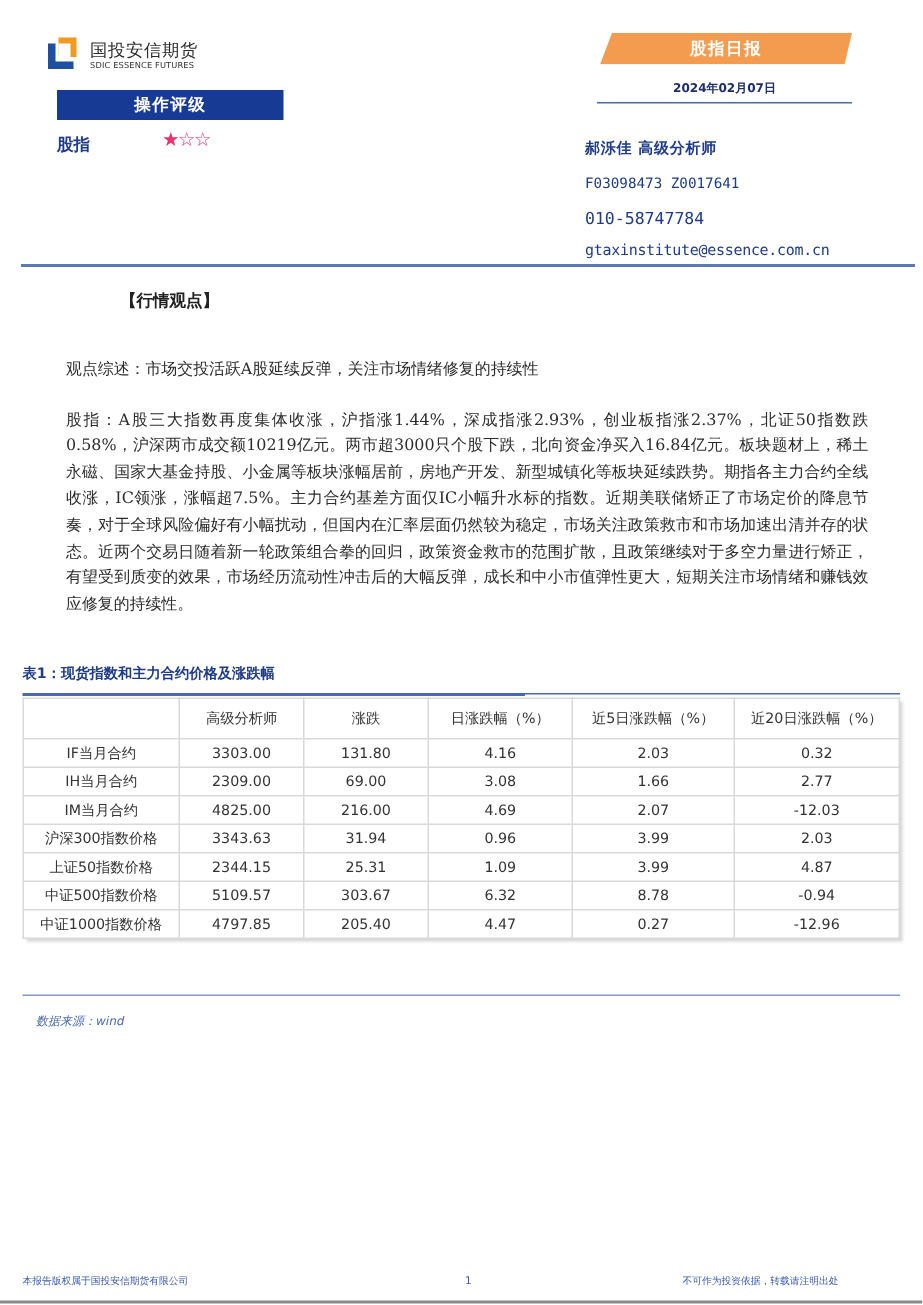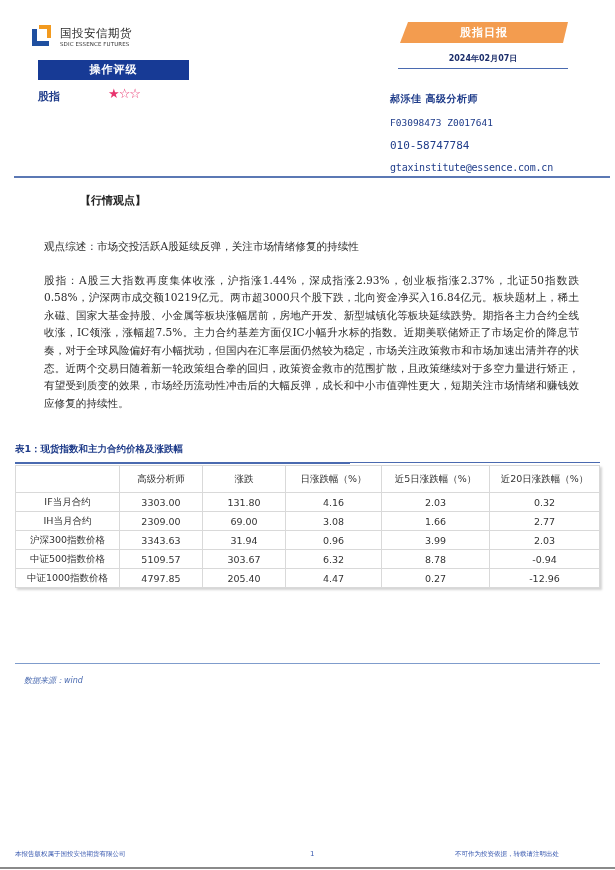--- a/index.html
+++ b/index.html
@@ -131,26 +131,42 @@
     </tr>
     <tr>
       <td class="name">IH当月合约</td>
       <td>2309.00</td>
       <td>69.00</td>
       <td>3.08</td>
       <td>1.66</td>
       <td>2.77</td>
     </tr>
     <tr>
+      <td class="name">IM当月合约</td>
+      <td>4825.00</td>
+      <td>216.00</td>
+      <td>4.69</td>
+      <td>2.07</td>
+      <td>-12.03</td>
+    </tr>
+    <tr>
       <td class="name">沪深300指数价格</td>
       <td>3343.63</td>
       <td>31.94</td>
       <td>0.96</td>
       <td>3.99</td>
       <td>2.03</td>
+    </tr>
+    <tr>
+      <td class="name">上证50指数价格</td>
+      <td>2344.15</td>
+      <td>25.31</td>
+      <td>1.09</td>
+      <td>3.99</td>
+      <td>4.87</td>
     </tr>
     <tr>
       <td class="name">中证500指数价格</td>
       <td>5109.57</td>
       <td>303.67</td>
       <td>6.32</td>
       <td>8.78</td>
       <td>-0.94</td>
     </tr>
     <tr>

